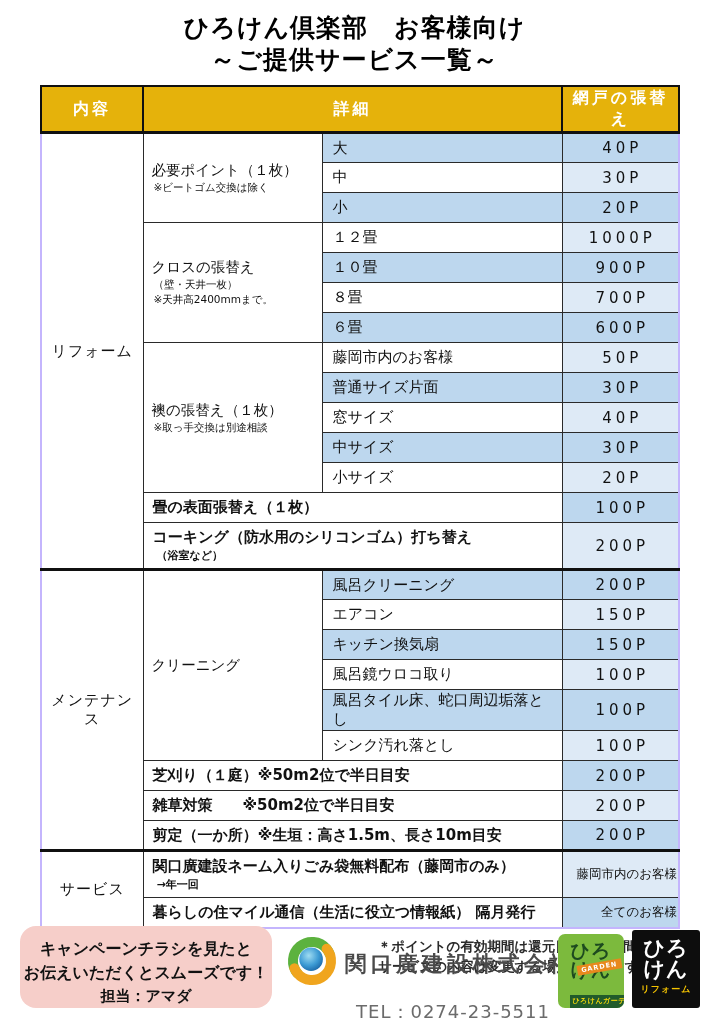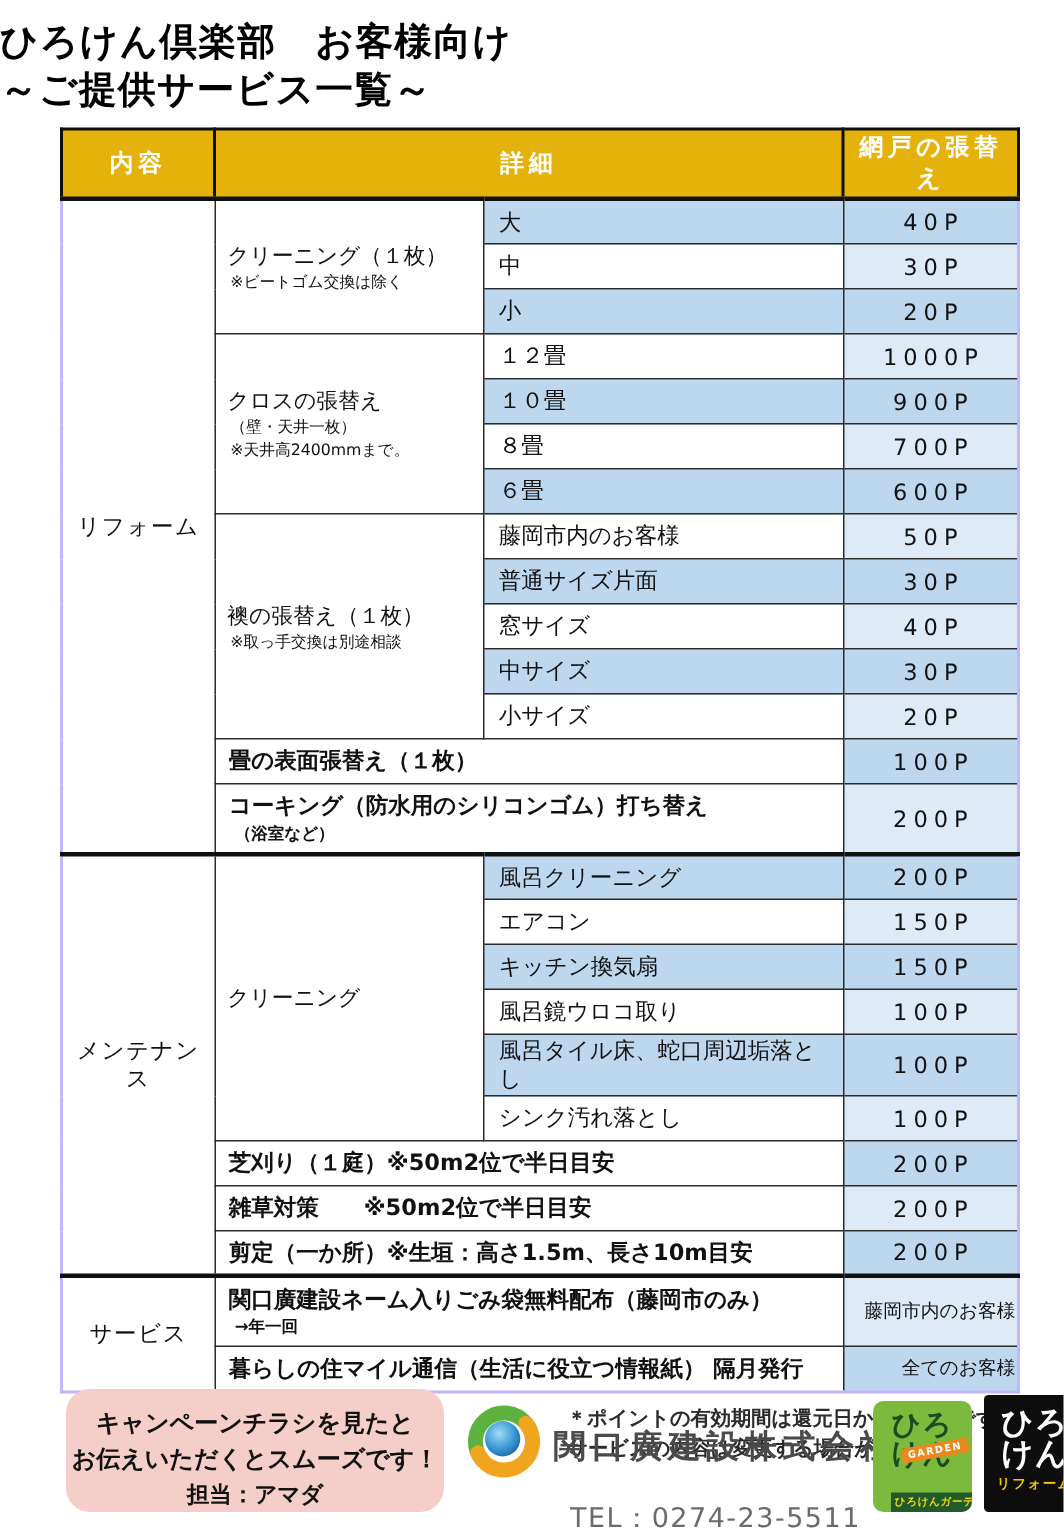--- a/index.html
+++ b/index.html
@@ -6,21 +6,21 @@
     --gold:#E5B20B; --blue:#BDD7EE; --pale:#DEEAF6; --pink:#F6CEC9;
     --ink:#1c1c1c; --line:#2a2a2a;
   }
   *{box-sizing:border-box; margin:0; padding:0;}
   html,body{background:#fff;}
   body{
     width:709px; height:1024px; overflow:hidden; position:relative;
     font-family:"DejaVu Sans","Liberation Sans",sans-serif; color:var(--ink);
   }
   
-  .title{ text-align:left; margin-top:12px; line-height:1.28; }
+  .title{ text-align:center; margin-top:12px; line-height:1.28; }
   .title .t1,.title .t2{ font-size:25px; font-weight:bold; letter-spacing:1px; color:#000; }
   
   table.svc{
     border-collapse:collapse; table-layout:fixed;
     width:638px; margin:9px 0 0 40px;
     border:2px solid #c4b5fd;
   }
   col.c1{width:102px;} col.c2{width:179px;} col.c3{width:240px;} col.c4{width:117px;}
   th{
     background:var(--gold); color:#fff; font-weight:bold; font-size:16px;
@@ -39,21 +39,21 @@
   td.c-item{ padding-left:10px; }
   td.c-full{ padding-left:9px;font-weight:bold; }
   td.c-full .sub{ font-size:11px; margin-top:1px; padding-left:4px; }
   td.c-pt{ text-align:center; letter-spacing:4px; padding-right:0; }
   td.c-pts{ text-align:right; font-size:12.5px; padding:1px 1px; }
   
   .footnote{ width:638px; margin:7px 0 0 40px; font-size:13.5px; font-weight:600; color:#2b2b2b; line-height:1.55; }
   .footnote .f1{ text-align:right; }
   .footnote .f2{ text-align:right; padding-right:26px; }
   
-  .bottom{ position:absolute; left:0; top:920px; width:614px; height:104px;margin-left:24px; }
+  .bottom{ position:absolute; left:0; top:920px; width:614px; height:104px; }
   .bubble{
     position:absolute; left:20px; top:6px; width:252px; height:82px;
     background:var(--pink); border-radius:16px; text-align:center;
     padding-top:11px; font-weight:bold; color:#111; line-height:1.5;
   }
   .bubble .b1,.bubble .b2{ font-size:16px; }
   .bubble .b3{ font-size:15px; }
   .company{ position:absolute; left:283px; top:12px; width:270px; }
   .co-row{ display:flex; align-items:center; }
   .co-name{ font-size:21.5px; font-weight:600; color:#4a4a4a; letter-spacing:4px; white-space:nowrap; margin-left:4px; }
@@ -100,21 +100,21 @@
       <th colspan="2">詳細</th>
       <th>網戸の張替え</th>
     </tr>
   </thead>
   <tbody id="svc-body">
       <tr class="sec">
         <td rowspan="14" class="c-cat">
           <div class="main">リフォーム</div>
         </td>
         <td rowspan="3" class="c-grp">
-          <div class="main">クリーニング（１枚）</div>
+          <div class="main">必要ポイント（１枚）</div>
           <div class="sub">※ビートゴム交換は除く</div>
         </td>
         <td class="c-item bg-blue">
           <div class="main">大</div>
         </td>
         <td class="c-pt bg-blue">
           <div class="main">40P</div>
         </td>
       </tr>
       <tr>

